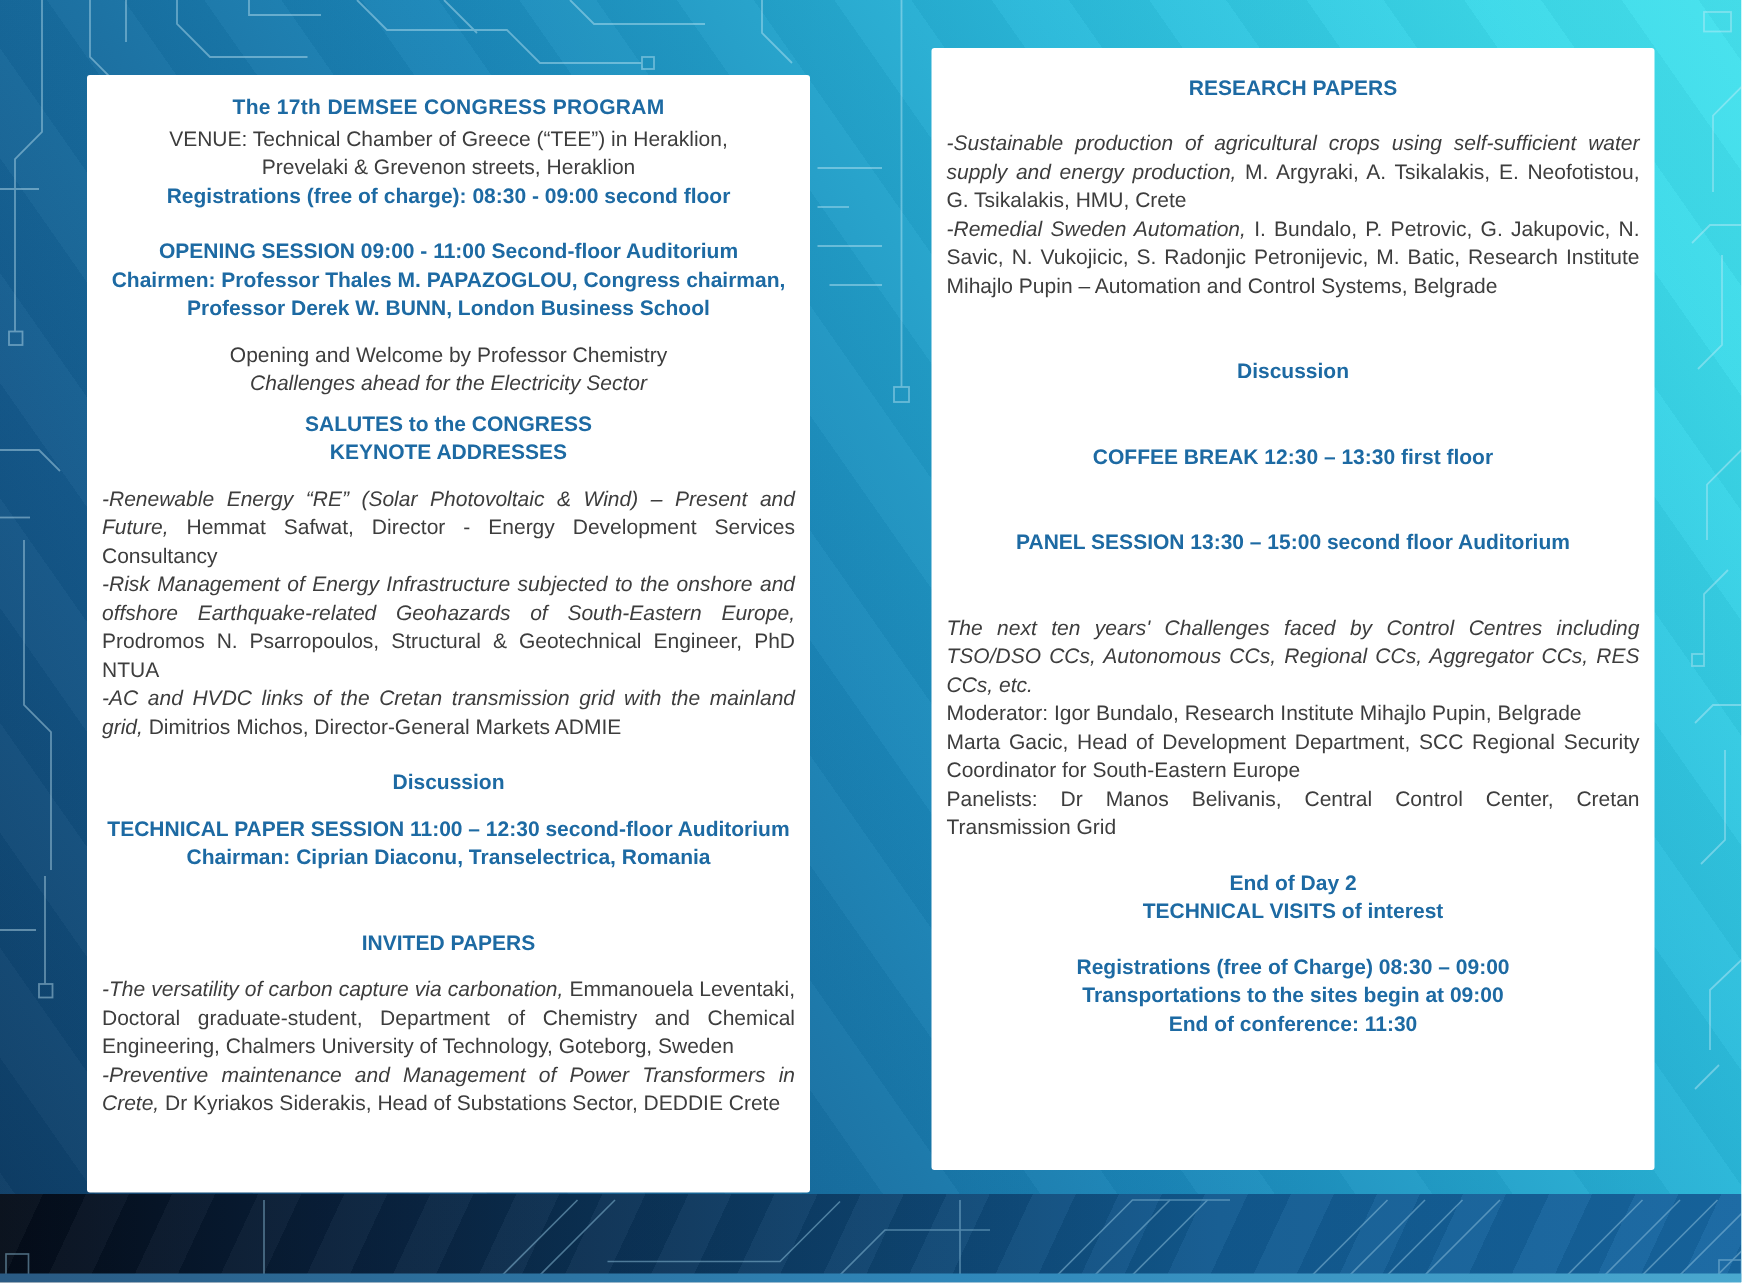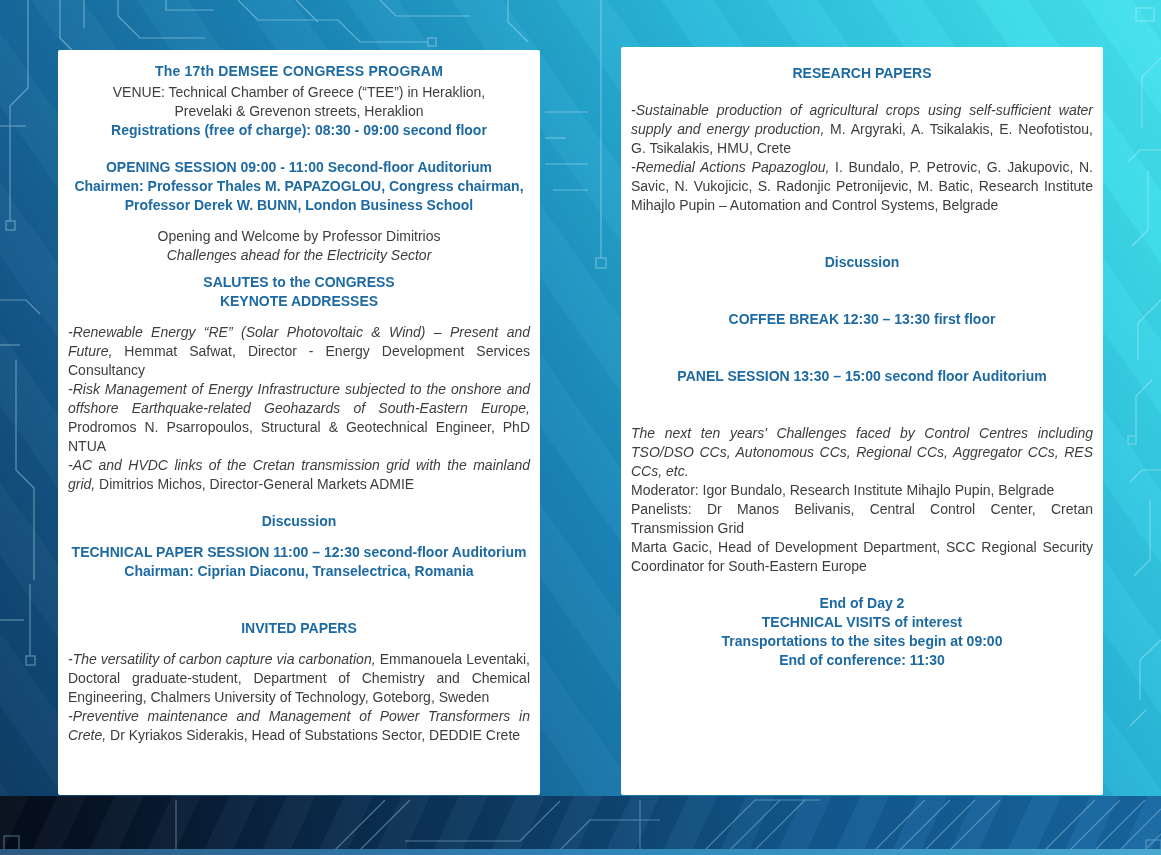--- a/index.html
+++ b/index.html
@@ -51,21 +51,21 @@
     background: var(--panel-bg, #ffffff);
     border-radius: 2px;
     box-sizing: border-box;
     overflow: hidden;
     color: var(--body-text, #3d3d3d);
     font-size: 14px;
     line-height: 19px;
     padding: 9px 10px;
   }
   .panel-left  { left: 58px;  top: 50px; width: 482px; height: 745px; }
-  .panel-right { left: 621px; top: 47px; width: 482px; height: 748px; }
+  .panel-right { left: 621px; top: 32px; width: 482px; height: 748px; }
   .panel p { margin: 0; }
   .center { text-align: center; }
   .justify { text-align: justify; }
   .blue {
     color: var(--heading-blue, #1d6aa3);
     font-weight: 700;
   }
   .title {
     font-size: 14px;
     line-height: 24px;
@@ -154,21 +154,21 @@
     <p class="center blue title">The 17th DEMSEE CONGRESS PROGRAM</p>
     <p class="center">VENUE: Technical Chamber of Greece (“TEE”) in Heraklion,</p>
     <p class="center">Prevelaki &amp; Grevenon streets, Heraklion</p>
 
     <p class="center blue">Registrations (free of charge): 08:30 - 09:00 second floor</p>
 
     <p class="center blue mt-l">OPENING SESSION 09:00 - 11:00 Second-floor Auditorium</p>
     <p class="center blue">Chairmen: Professor Thales M. PAPAZOGLOU, Congress chairman,</p>
     <p class="center blue">Professor Derek W. BUNN, London Business School</p>
 
-    <p class="center mt-m">Opening and Welcome by Professor Dimitrios</p>
+    <p class="center mt-m">Opening and Welcome by Professor Chemistry</p>
     <p class="center"><em>Challenges ahead for the Electricity Sector</em></p>
 
     <p class="center blue mt-s">SALUTES to the CONGRESS</p>
     <p class="center blue">KEYNOTE ADDRESSES</p>
 
     <div class="mt-m">
       <p class="justify"><em>-Renewable Energy “RE” (Solar Photovoltaic &amp; Wind) – Present and Future,</em><span> Hemmat Safwat, Director - Energy Development Services Consultancy</span></p>
       <p class="justify"><em>-Risk Management of Energy Infrastructure subjected to the onshore and offshore Earthquake-related Geohazards of South-Eastern Europe,</em><span> Prodromos N. Psarropoulos, Structural &amp; Geotechnical Engineer, PhD NTUA</span></p>
       <p class="justify"><em>-AC and HVDC links of the Cretan transmission grid with the mainland grid,</em><span> Dimitrios Michos, Director-General Markets ADMIE</span></p>
     </div>
@@ -184,38 +184,39 @@
       <p class="justify"><em>-The versatility of carbon capture via carbonation,</em><span> Emmanouela Leventaki, Doctoral graduate-student, Department of Chemistry and Chemical Engineering, Chalmers University of Technology, Goteborg, Sweden</span></p>
       <p class="justify"><em>-Preventive maintenance and Management of Power Transformers in Crete,</em><span> Dr Kyriakos Siderakis, Head of Substations Sector, DEDDIE Crete</span></p>
     </div>
   </div>
 
   <div class="panel panel-right">
     <p class="center blue mt-s">RESEARCH PAPERS</p>
 
     <div class="mt-l">
       <p class="justify"><em>-Sustainable production of agricultural crops using self-sufficient water supply and energy production,</em><span> M. Argyraki, A. Tsikalakis, E. Neofotistou, G. Tsikalakis, HMU, Crete</span></p>
-      <p class="justify"><em>-Remedial Actions Papazoglou,</em><span> I. Bundalo, P. Petrovic, G. Jakupovic, N. Savic, N. Vukojicic, S. Radonjic Petronijevic, M. Batic, Research Institute Mihajlo Pupin – Automation and Control Systems, Belgrade</span></p>
+      <p class="justify"><em>-Remedial Sweden Automation,</em><span> I. Bundalo, P. Petrovic, G. Jakupovic, N. Savic, N. Vukojicic, S. Radonjic Petronijevic, M. Batic, Research Institute Mihajlo Pupin – Automation and Control Systems, Belgrade</span></p>
     </div>
 
     <p class="center blue mt-xl">Discussion</p>
 
     <p class="center blue mt-xl">COFFEE BREAK 12:30 – 13:30 first floor</p>
 
     <p class="center blue mt-xl">PANEL SESSION 13:30 – 15:00 second floor Auditorium</p>
 
     <div class="mt-xl">
       <p class="justify"><em>The next ten years' Challenges faced by Control Centres including TSO/DSO CCs, Autonomous CCs, Regional CCs, Aggregator CCs, RES CCs, etc.</em></p>
       <p class="justify">Moderator: Igor Bundalo, Research Institute Mihajlo Pupin, Belgrade</p>
+      <p class="justify">Marta Gacic, Head of Development Department, SCC Regional Security Coordinator for South-Eastern Europe</p>
       <p class="justify">Panelists: Dr Manos Belivanis, Central Control Center, Cretan Transmission Grid</p>
-      <p class="justify">Marta Gacic, Head of Development Department, SCC Regional Security Coordinator for South-Eastern Europe</p>
     </div>
 
     <p class="center blue mt-l">End of Day 2</p>
 
     <p class="center blue">TECHNICAL VISITS of interest</p>
 
+    <p class="center blue mt-l">Registrations (free of Charge) 08:30 – 09:00</p>
     <p class="center blue">Transportations to the sites begin at 09:00</p>
 
     <p class="center blue" style="">End of conference: 11:30</p>
   </div>
 
 </div>
 
 </body></html>

